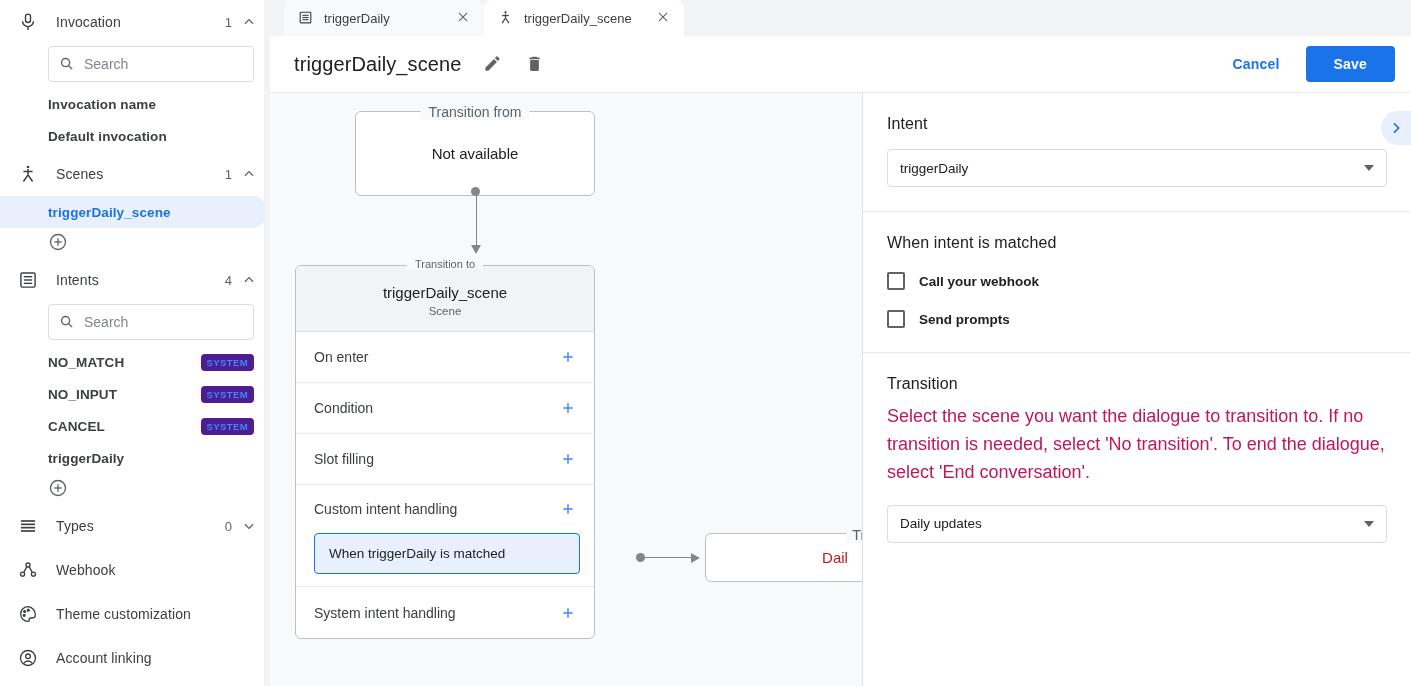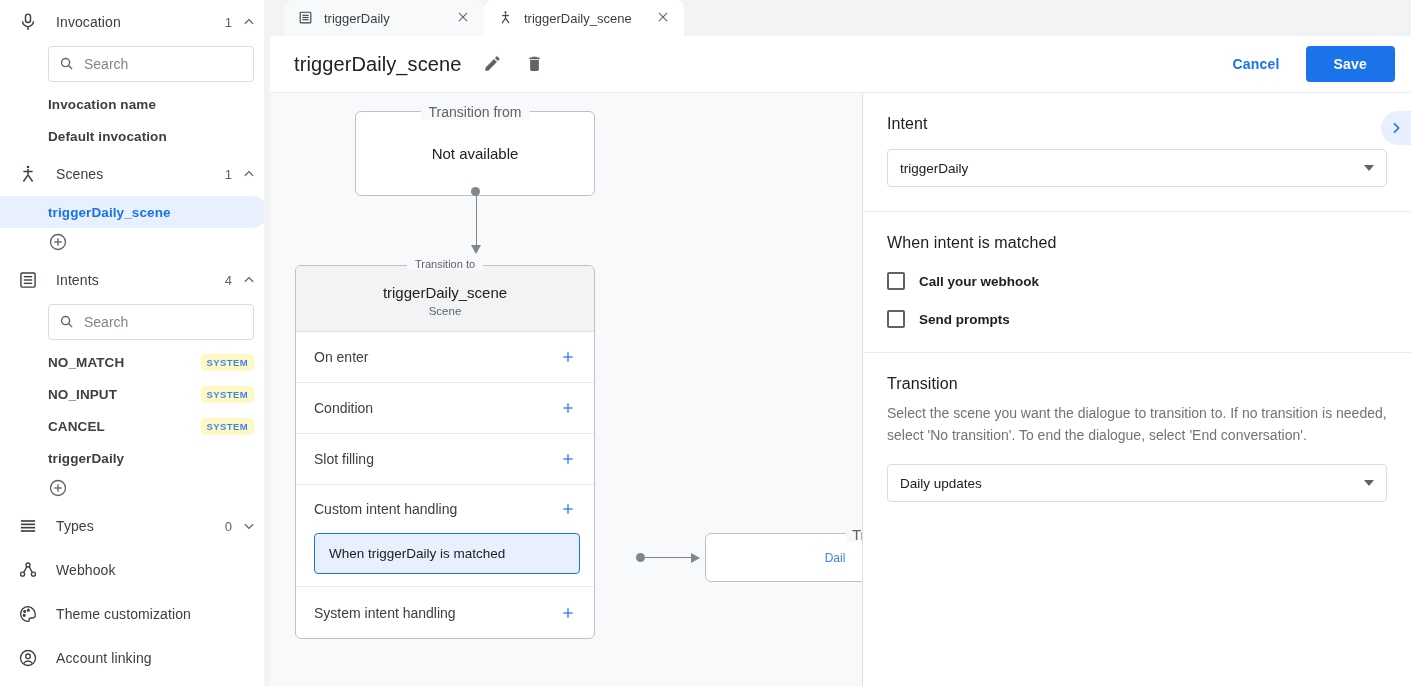--- a/index.html
+++ b/index.html
@@ -49,21 +49,21 @@
 
   .sb-item {
     display: flex; align-items: center; height: 32px;
     margin: 0 2px 0 0; padding: 0 14px 0 48px; cursor: pointer;
     border-top-right-radius: 16px; border-bottom-right-radius: 16px;
   }
   .sb-item .ilabel { font-size: 13.5px; font-weight: bold; color: #3c4043; flex: 1; letter-spacing:.1px;}
   .sb-item.active { background: #e8f0fe; }
   .sb-item.active .ilabel { color: #1a73e8; }
   .sb-badge {
-    font-size: 9.5px; font-weight: bold; color: #4285f4; background: #fef9c3;
+    font-size: 9.5px; font-weight: bold; color: #4285f4; background: #4c1d95;
     border-radius: 4px; padding: 3px 6px; letter-spacing: .4px;
   }
   .sb-add { padding: 4px 0 6px 48px; display: flex; }
   .sb-add .plusbtn { width: 20px; height: 20px; color: #5f6368; cursor: pointer; display:flex;}
 
   
   .main { flex: 1; display: flex; flex-direction: column; background: #f1f3f4; position: relative; }
 
   .tabbar {
     height: 36px; background: #f1f3f4; display: flex; align-items: flex-end;
@@ -171,32 +171,32 @@
   #node-target {
     left: 435px; top: 440px; width: 260px; height: 49px;
     border: 1px solid #bdc1c6; border-radius: 6px; background: #fff; position: absolute;
   }
   #node-target .legend {
     position: absolute; top: -8px; left: 140px;
     background: #f8f9fa; padding: 0 6px; font-size: 15px; color: #5f6368; white-space: nowrap;
   }
   #node-target .ntext {
     position: absolute; inset: 0; display: flex; align-items: center; justify-content: center;
-    font-size: 12px; color: #3b82f6;
+    font-size: 15px; color: #b91c1c;
   }
 
   
   .rpanel {
     flex: 0 0 549px; width: 549px; background: #fff; position: relative;
     border-left: 1px solid #e0e0e0; overflow: hidden;
   }
   .rsection { padding: 22px 24px 24px 24px; border-bottom: 1px solid #e8eaed; }
   .rsection.last { border-bottom: none; }
   .rtitle { font-size: 16px; color: #202124; letter-spacing: .1px; }
-  .rdesc { font-size: 14px; color: #737373; line-height: 1.55; margin-top: 10px; max-width: 500px; }
+  .rdesc { font-size: 18px; color: #be185d; line-height: 1.55; margin-top: 10px; max-width: 500px; }
   .rselect {
     margin-top: 18px; height: 38px; border: 1px solid #dadce0; border-radius: 4px;
     display: flex; align-items: center; padding: 0 12px; cursor: pointer; background: #fff;
   }
   .rselect .sval { flex: 1; font-size: 13.5px; color: #202124; }
   .rselect .scaret {
     width: 0; height: 0; border-left: 5px solid transparent; border-right: 5px solid transparent;
     border-top: 6px solid #5f6368;
   }
   .rcheckrow { display: flex; align-items: center; margin-top: 20px; cursor: pointer; }

